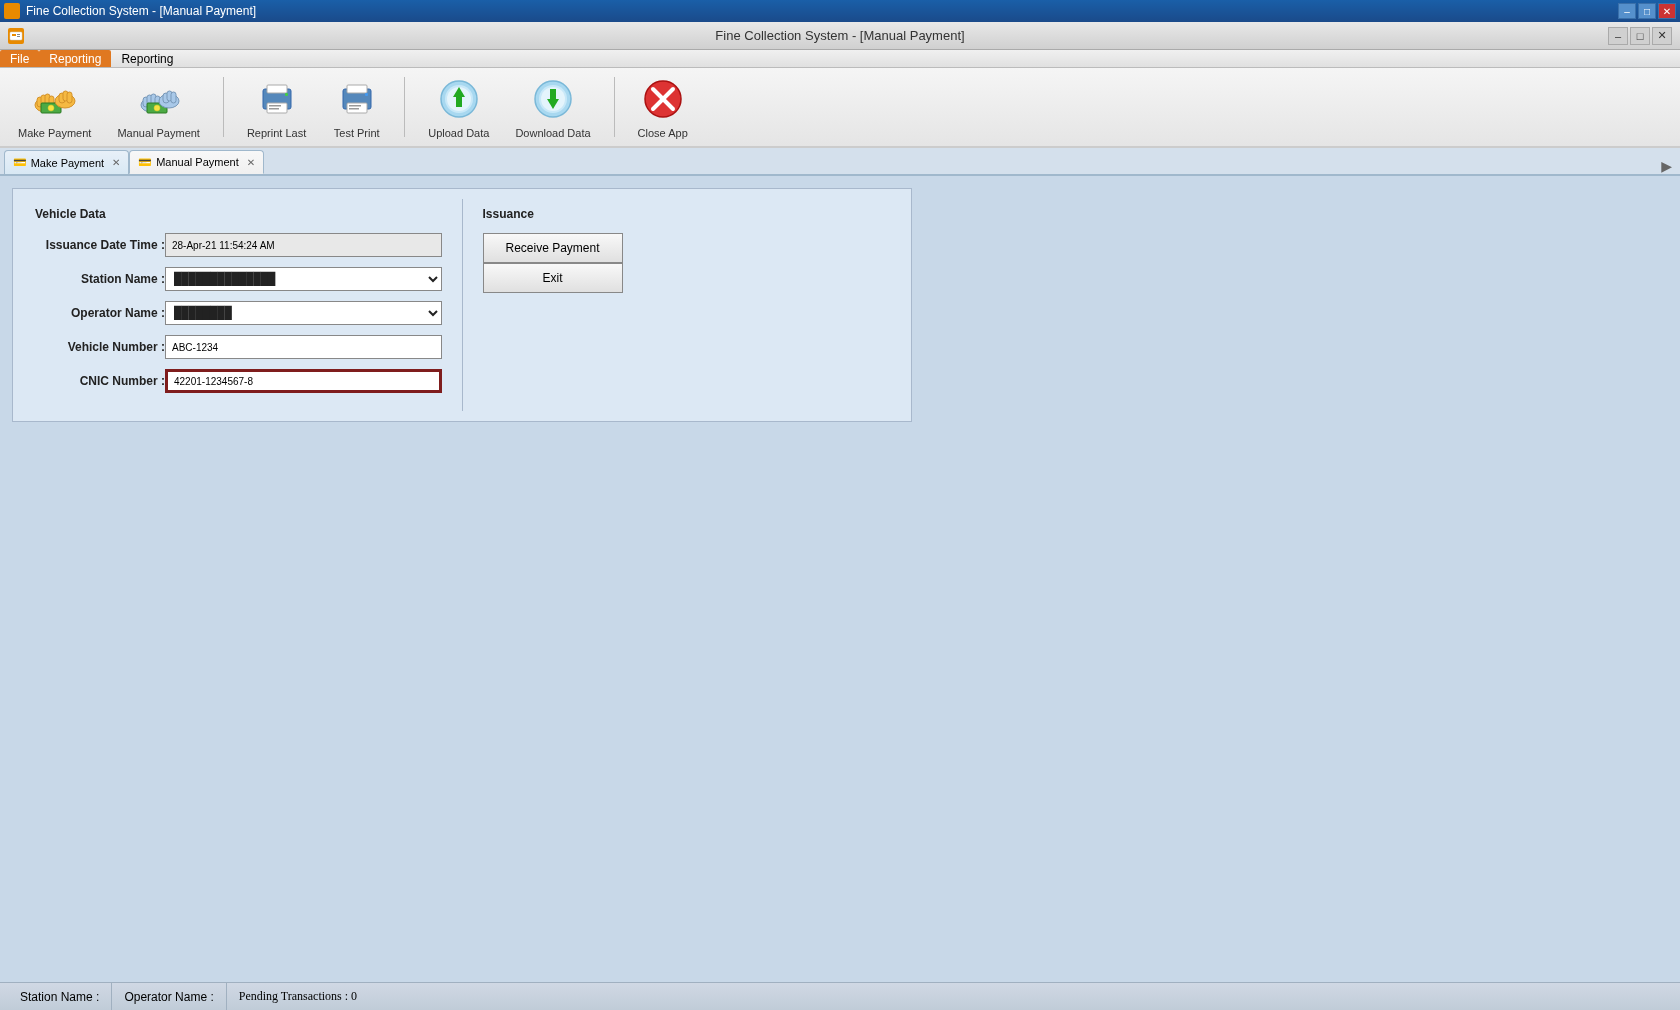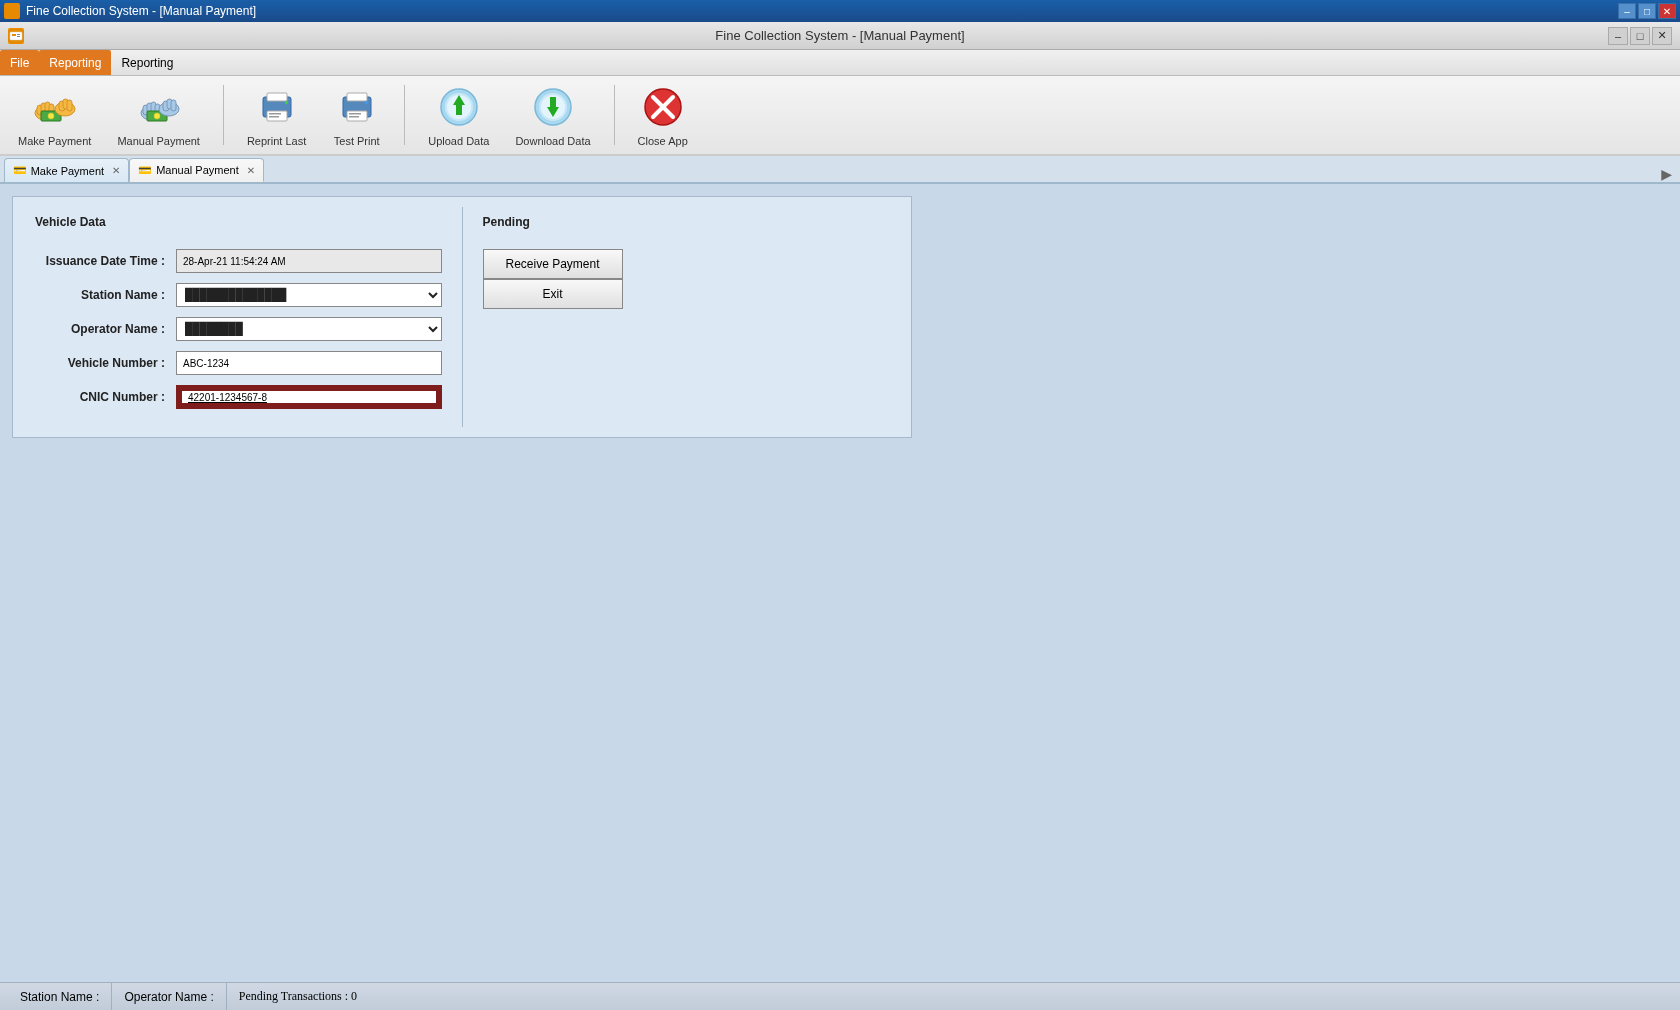--- a/index.html
+++ b/index.html
@@ -30,21 +30,21 @@
     }
     .app-title-bar .app-icon { width: 16px; height: 16px; background: #e88a00; border-radius: 2px; display: flex; align-items: center; justify-content: center; font-size: 10px; color: white; margin-right: 8px; }
     .app-title-center { position: absolute; left: 50%; transform: translateX(-50%); font-size: 13px; color: #333; }
     .app-title-left { display: flex; align-items: center; }
     .app-win-controls { display: flex; gap: 2px; }
     .app-win-btn { width: 20px; height: 18px; background: #d0d0d0; border: 1px solid #aaa; font-size: 11px; display: flex; align-items: center; justify-content: center; cursor: pointer; color: #333; }
 
     
     .menu-bar {
       background: linear-gradient(to bottom, #f0f0f0, #e0e0e0);
-      height: 26px;
+      height: 18px;
       display: flex;
       align-items: center;
       border-bottom: 1px solid #bbb;
     }
     .menu-item {
       padding: 4px 10px;
       font-size: 12px;
       cursor: pointer;
       height: 100%;
       display: flex;
@@ -123,34 +123,34 @@
       max-width: 900px;
     }
     .panel-section {
       flex: 1;
       padding: 8px 12px;
     }
     .panel-section-title {
       font-weight: bold;
       font-size: 12px;
       color: #222;
-      margin-bottom: 20px;
+      margin-bottom: 12px;
     }
     .panel-divider {
       width: 1px;
       background: #a8b8cc;
       margin: 0 8px;
     }
 
     
     .form-row {
       display: flex;
       align-items: center;
       margin-bottom: 10px;
-      gap: 11px;
+      gap: 0;
     }
     .form-label {
       width: 130px;
       text-align: right;
       font-size: 12px;
       color: #222;
       font-weight: 600;
       flex-shrink: 0;
     }
     .form-input {
@@ -170,22 +170,21 @@
       flex: 1;
       height: 24px;
       border: 1px solid #888;
       background: white;
       padding: 2px 4px;
       font-size: 12px;
       font-family: inherit;
       outline: none;
     }
     .cnic-input {
-      border: 6px solid #7f1d1d;
-      text-decoration: underline;
+      border: 3px solid #7f1d1d;
     }
 
     
     .action-btn {
       display: block;
       width: 140px;
       height: 30px;
       margin-bottom: 0;
       background: linear-gradient(to bottom, #f8f8f8, #e0e0e0);
       border: 1px solid #888;
@@ -444,21 +443,21 @@
         <label class="form-label">CNIC Number :</label>
         <input class="form-input cnic-input" type="text" value="42201-1234567-8" style="">
       </div>
 
 
     </div>
 
     <div class="panel-divider"></div>
 
     <div class="panel-section" style="min-width:200px;">
-      <div class="panel-section-title">Pending</div>
+      <div class="panel-section-title">Issuance</div>
 
       <button class="action-btn">Receive Payment</button>
       <button class="action-btn">Exit</button>
     </div>
 
   </div>
 </div>
 
 <div class="status-bar">
   <div class="status-item">

